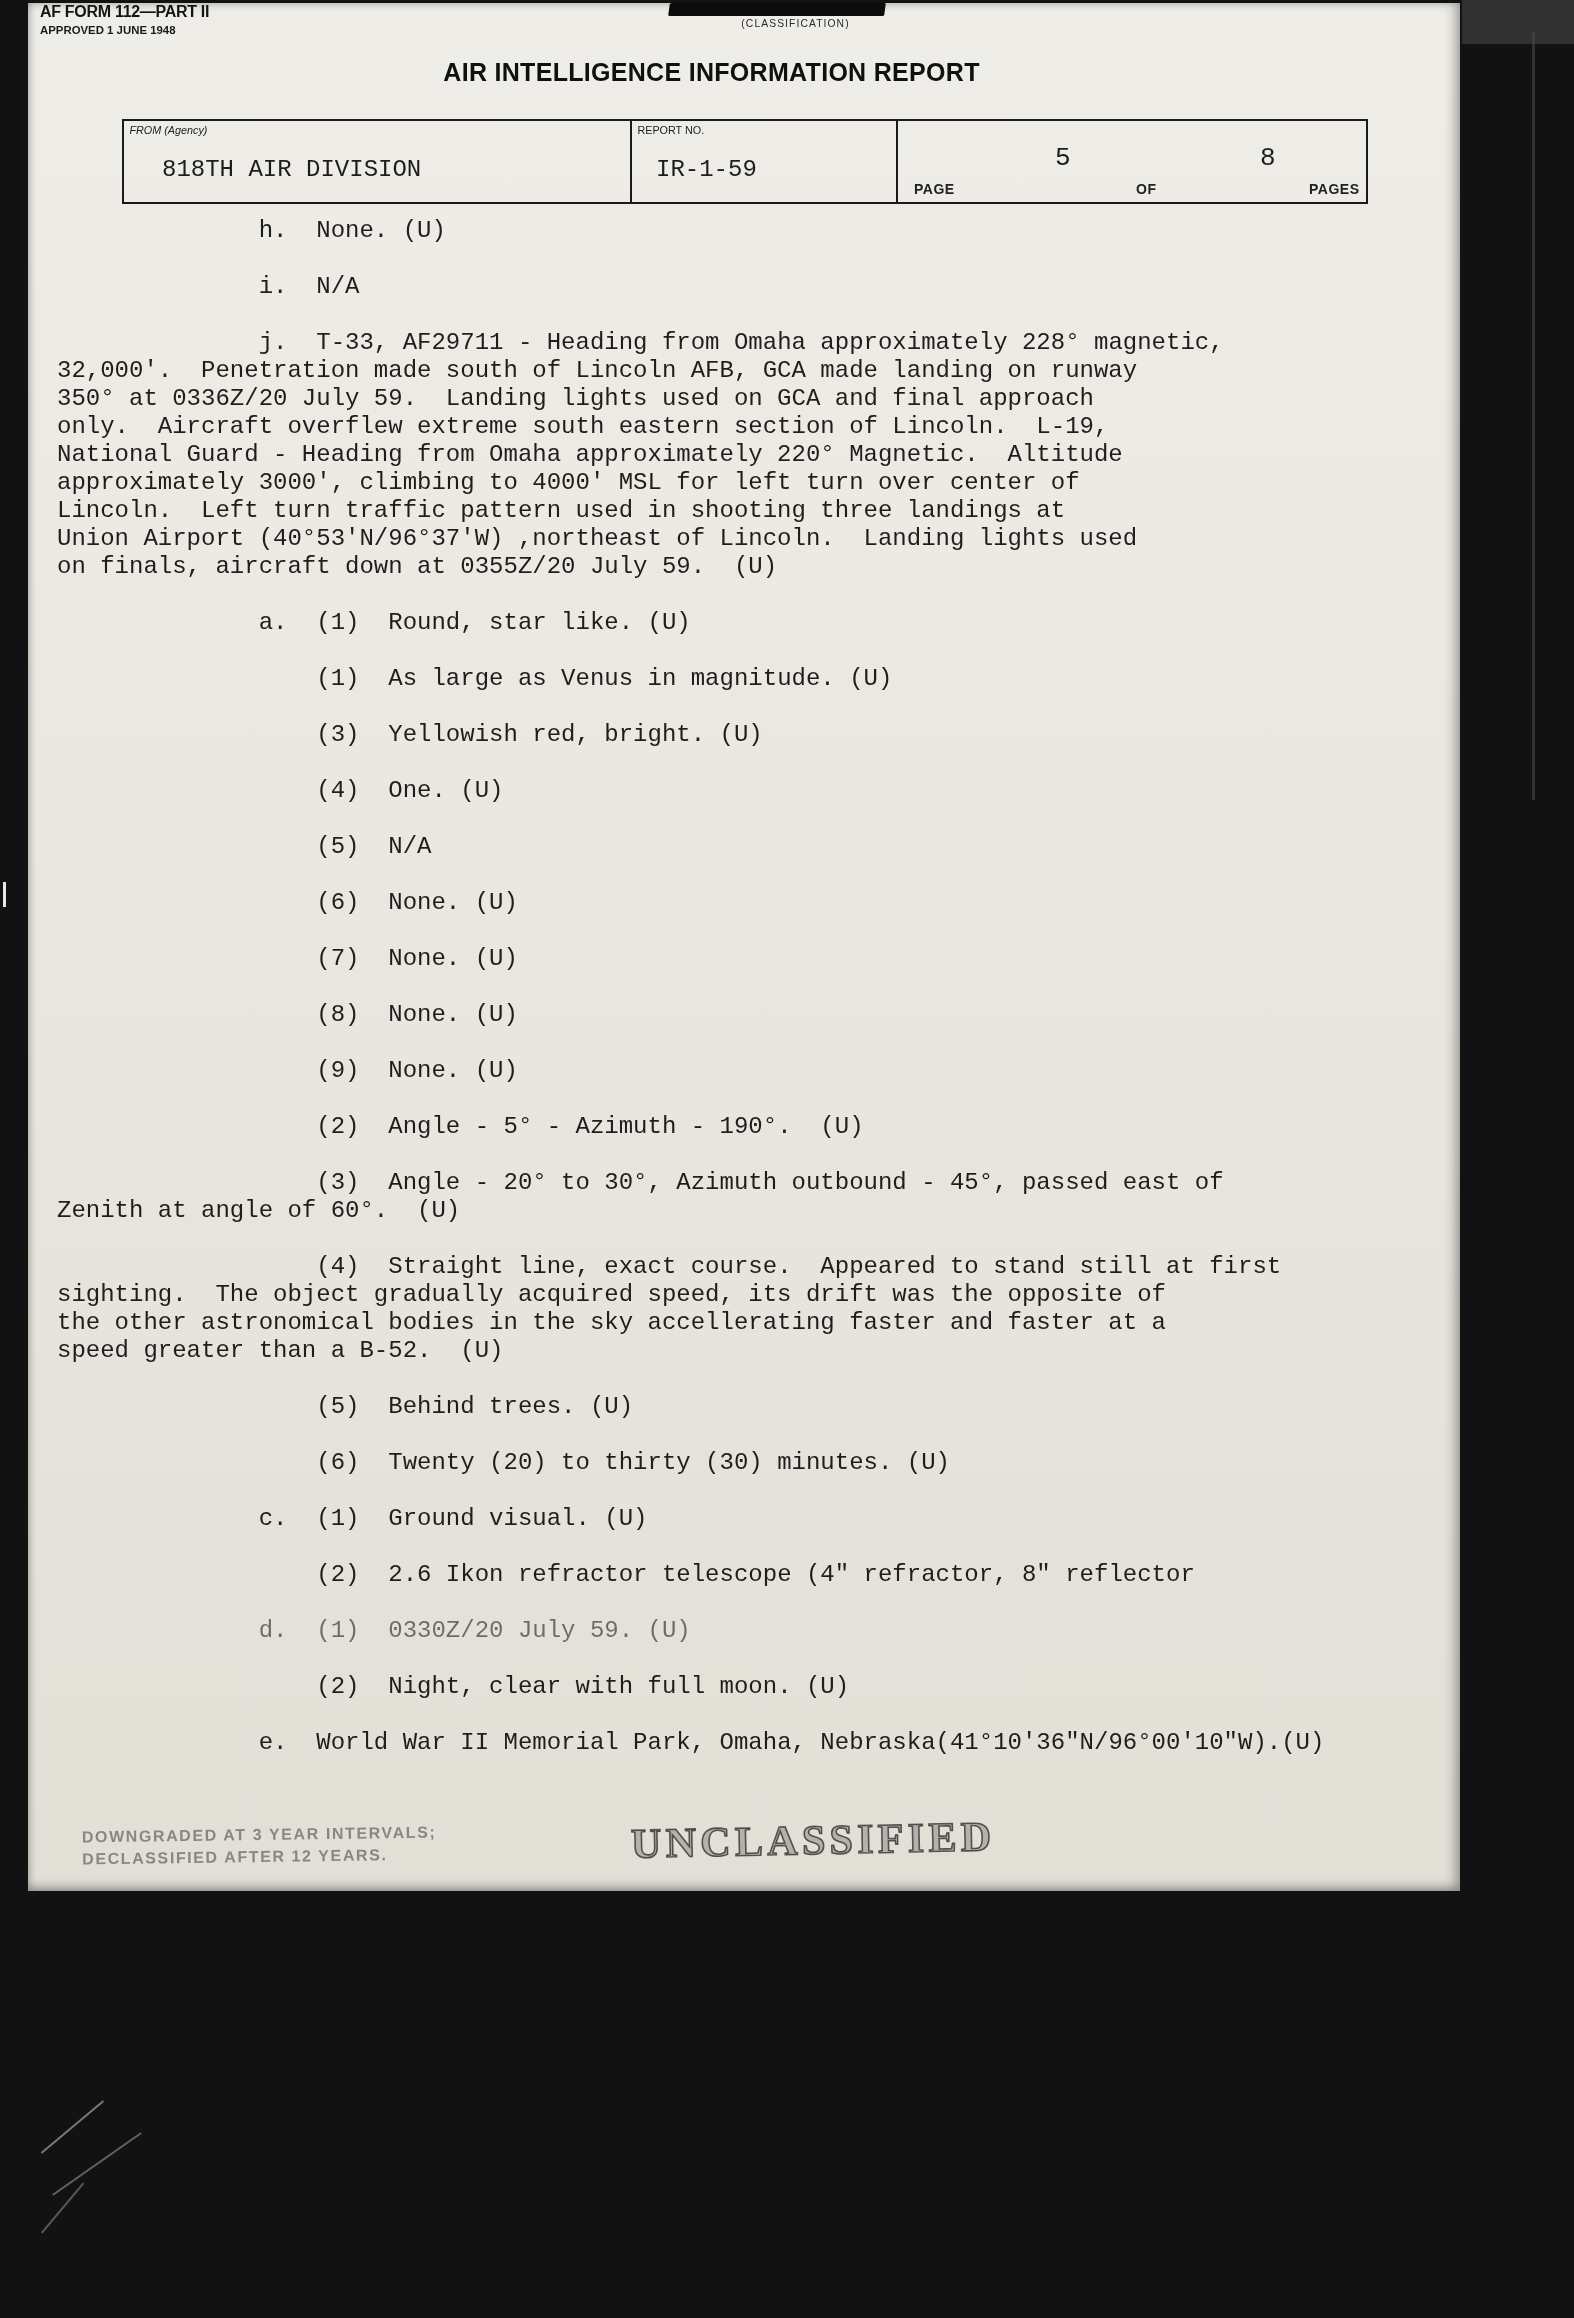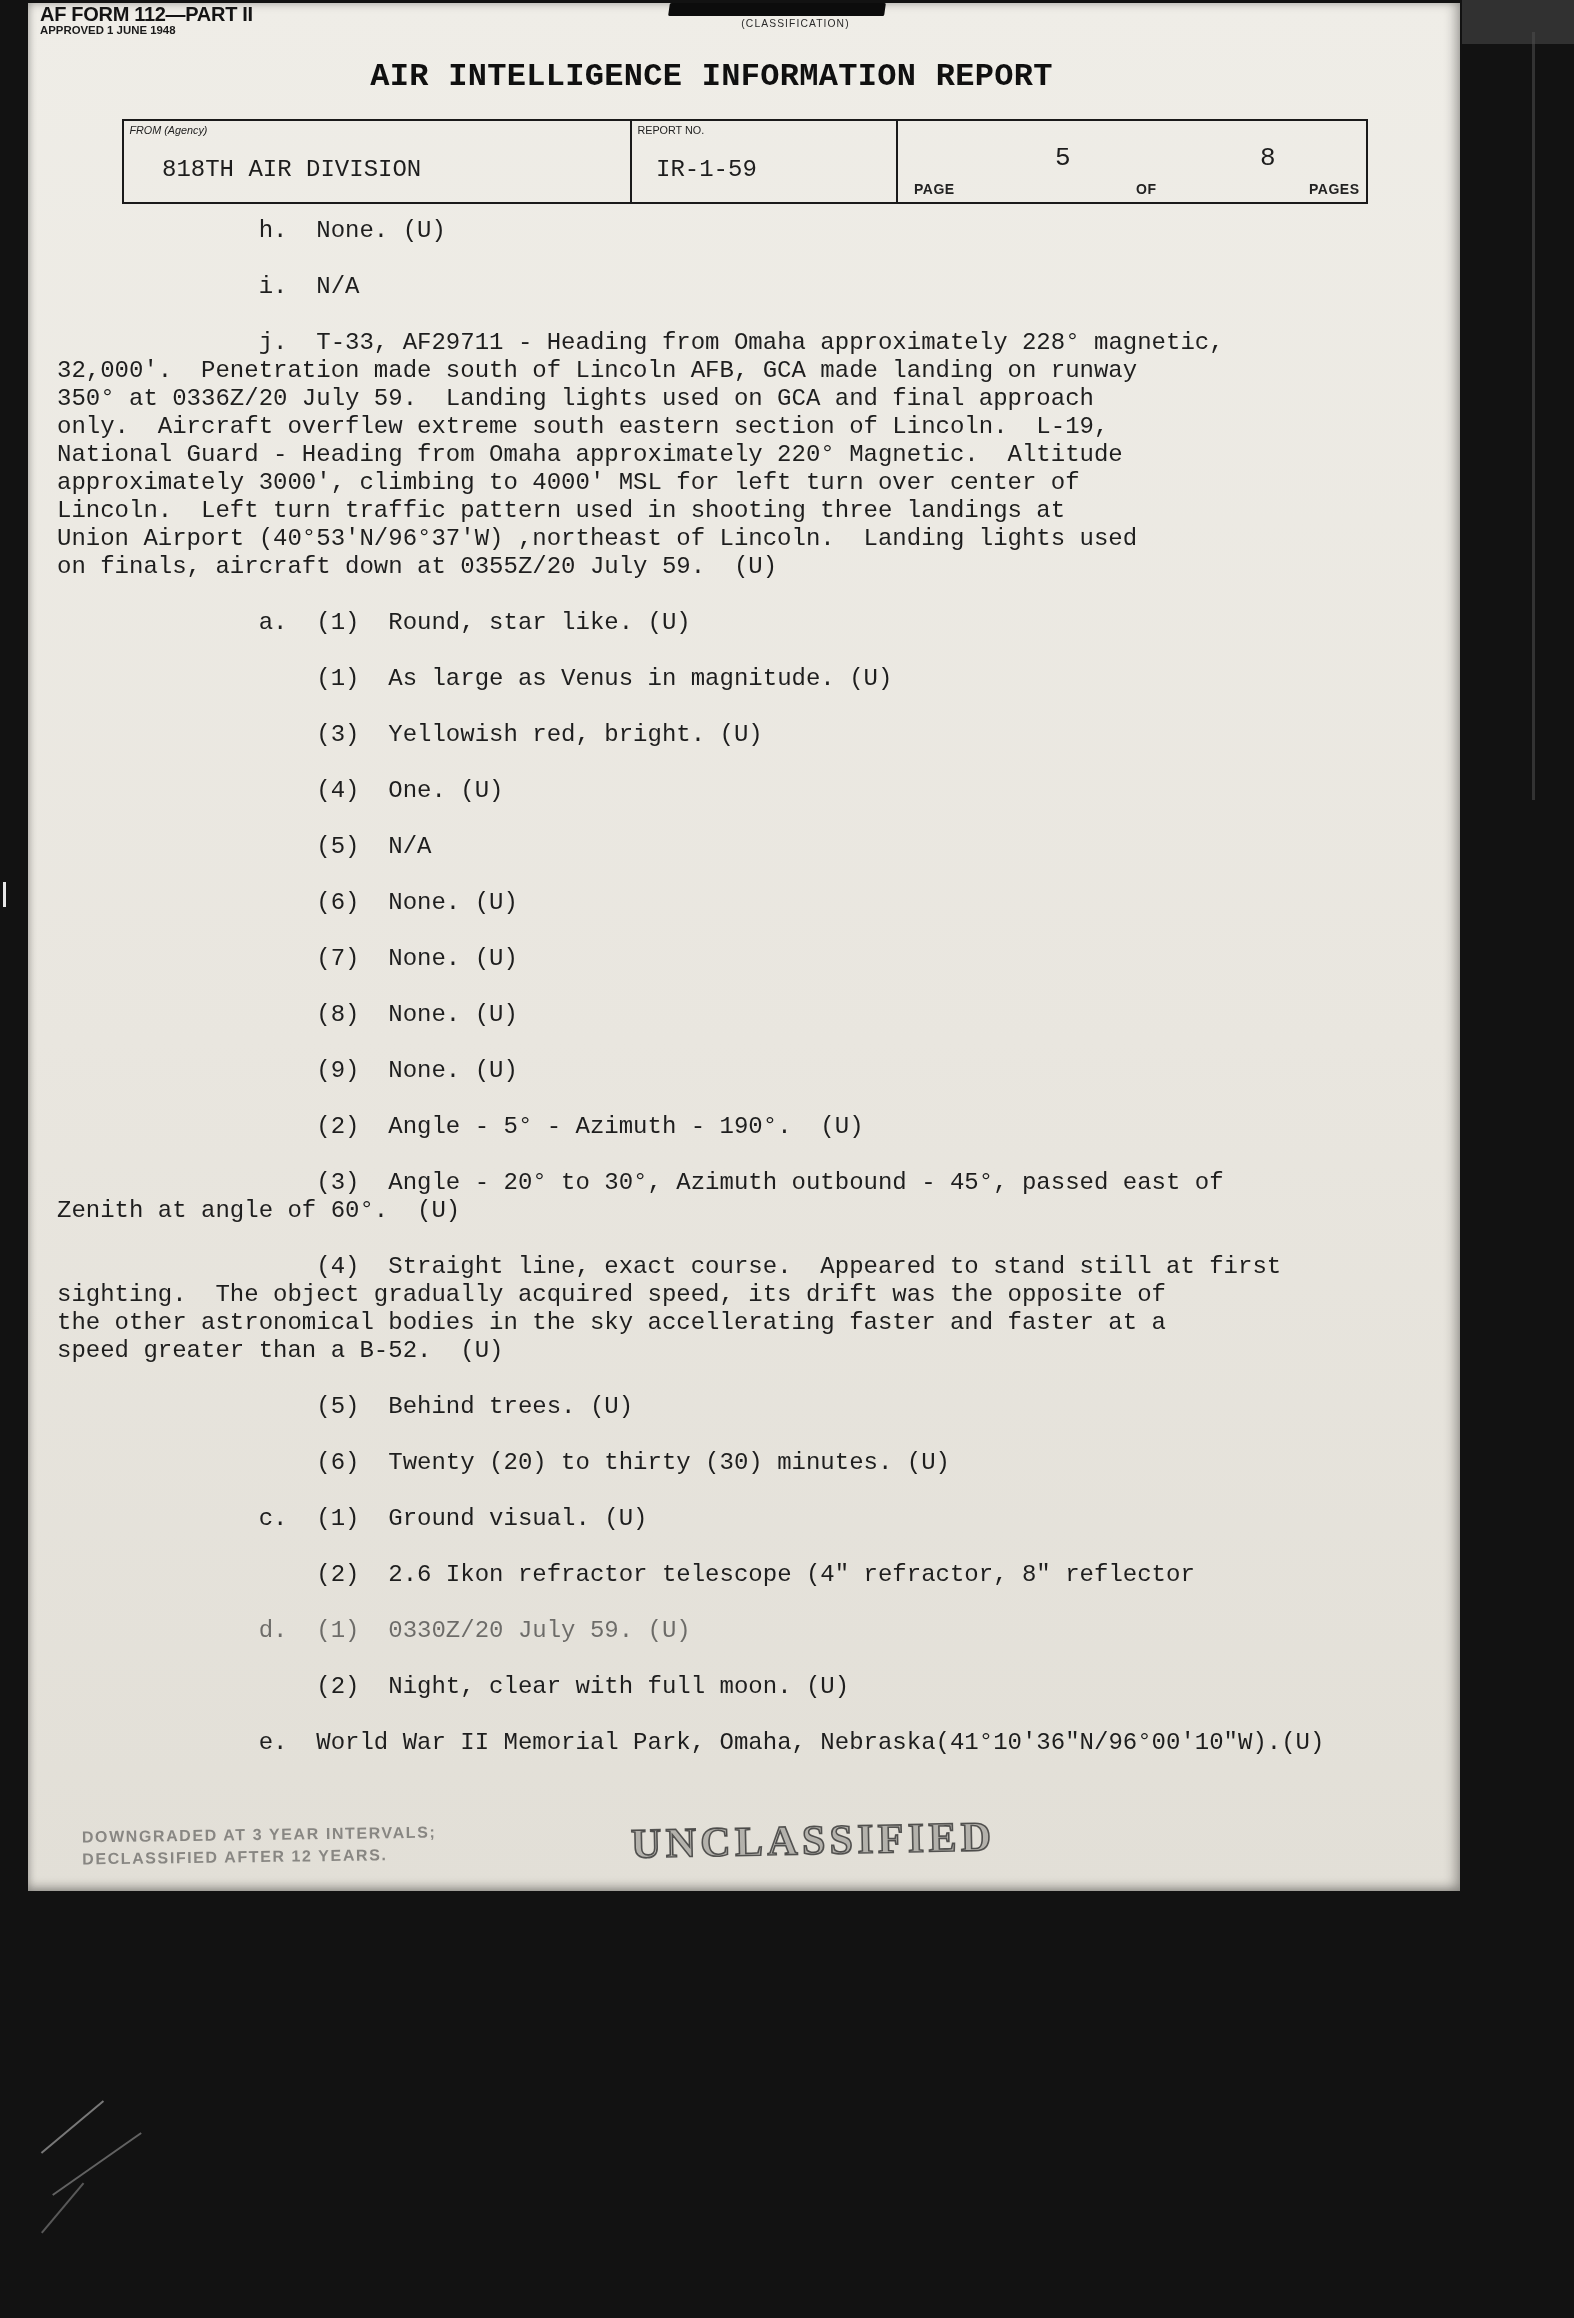--- a/index.html
+++ b/index.html
@@ -12,40 +12,40 @@
   .paper {
     position:absolute; left:28px; top:3.2px; width:1432px; height:1888px;
     background:linear-gradient(180deg,#efede7 0%,#e9e6df 55%,#e2dfd7 100%);
     box-shadow: inset -6.5px 0 10.8px rgba(0,0,0,.22),
                 inset 2.7px 0 6.5px rgba(0,0,0,.12),
                 inset 0 -5.4px 9.7px rgba(0,0,0,.18);
   }
   .form-id {
     position:absolute; left:12px; top:0px;
     font-family:"Liberation Sans",sans-serif; font-weight:bold;
-    font-size:20px; letter-spacing:-0.3px; color:#141414;
+    font-size:16px; letter-spacing:-0.3px; color:#141414;
   }
   .approved {
     position:absolute; left:12px; top:20.6px;
     font-family:"Liberation Sans",sans-serif; font-weight:bold;
     font-size:11.4px; color:#1a1a1a;
   }
   .redaction {
     position:absolute; left:641px; top:0px; width:216px; height:13px;
     background:#0c0c0c; border-radius:1.6px; transform:skewX(-8deg);
   }
   .classification {
     position:absolute; left:654px; top:15px; width:227px; text-align:center;
     font-family:"Liberation Sans",sans-serif; font-size:10.3px;
     letter-spacing:1.1px; color:#2a2a2a;
   }
   .title {
     position:absolute; left:0; top:55px; width:100%; padding-right:65px;
-    text-align:center; font-family:Liberation Mono, monospace;
-    font-weight:bold; font-size:32px; letter-spacing:0.3px; color:#101010;
+    text-align:center; font-family:Liberation Sans, sans-serif;
+    font-weight:bold; font-size:25px; letter-spacing:0.3px; color:#101010;
   }
   .form-table {
     position:absolute; left:94px; top:116px; width:1246px; height:85px;
     border:2.2px solid #1a1a1a; display:flex;
   }
   .cell { position:relative; border-right:2.2px solid #1a1a1a; height:100%; }
   .cell.c1 { width:508px; }
   .cell.c2 { width:266px; }
   .cell.c3 { flex:1; border-right:none; }
   .cell-label {

